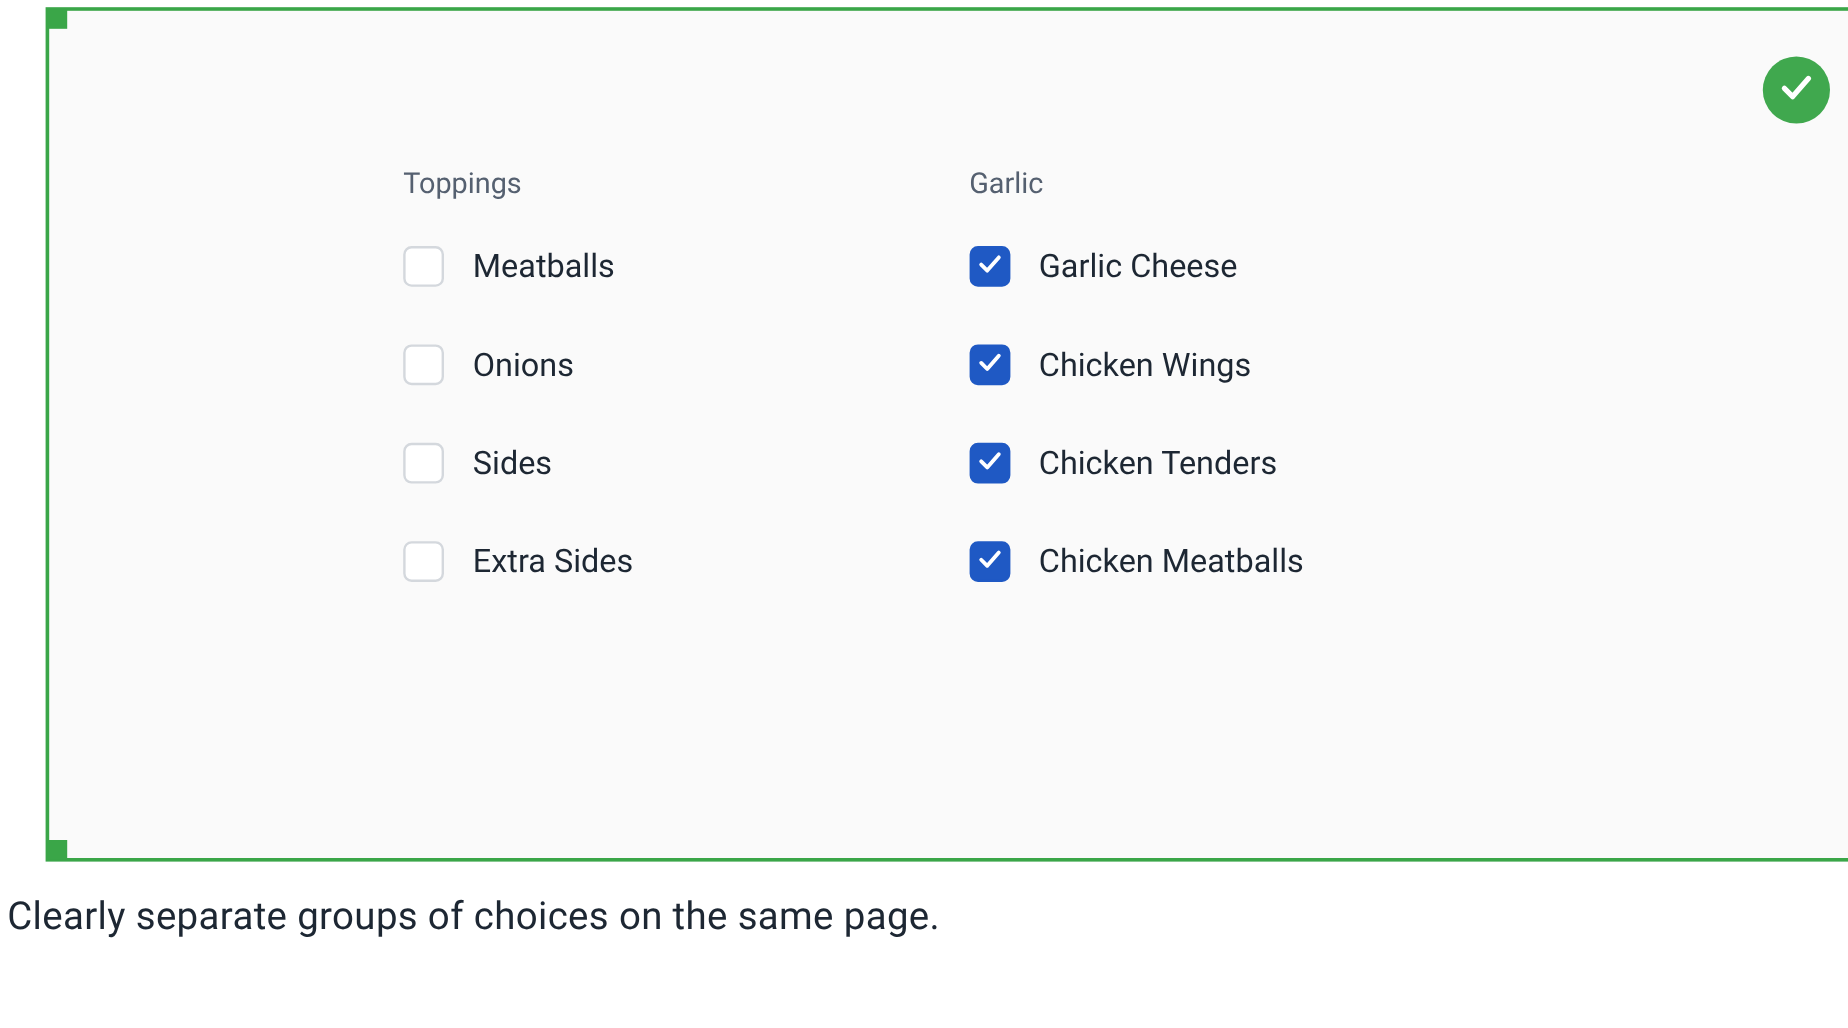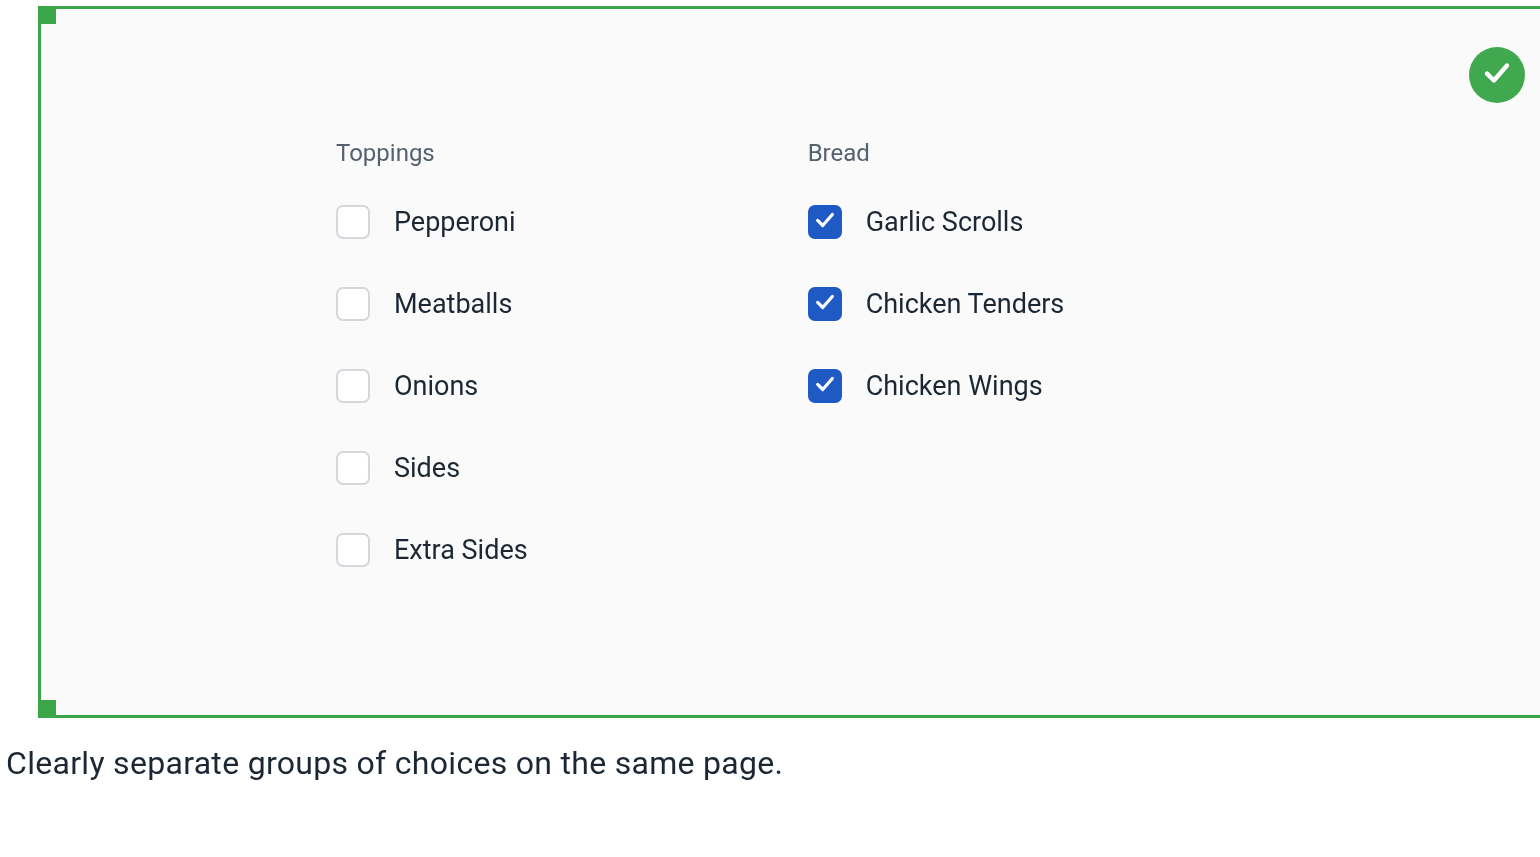--- a/index.html
+++ b/index.html
@@ -125,71 +125,77 @@
     </span>
   </div>
 
   <div class="content">
 
     <div class="group">
       <div class="group-heading">Toppings</div>
 
       <div class="option-row">
         <div class="checkbox unchecked"></div>
-        <span class="option-label">Pepperoni</span>
-      </div>
-      <div class="option-row">
-        <div class="checkbox unchecked"></div>
         <span class="option-label">Meatballs</span>
       </div>
       <div class="option-row">
         <div class="checkbox unchecked"></div>
         <span class="option-label">Onions</span>
       </div>
       <div class="option-row">
         <div class="checkbox unchecked"></div>
         <span class="option-label">Sides</span>
       </div>
       <div class="option-row">
         <div class="checkbox unchecked"></div>
         <span class="option-label">Extra Sides</span>
       </div>
     </div>
 
     <div class="group">
-      <div class="group-heading">Bread</div>
-
-      <div class="option-row">
-        <div class="checkbox checked">
-          <span>
-            <svg viewBox="0 0 24 24" fill="none" stroke="#ffffff" stroke-width="3.5" stroke-linecap="round" stroke-linejoin="round">
-                <polyline points="4 12.5 9.5 18 20 6"></polyline>
-              </svg>
-          </span>
-        </div>
-        <span class="option-label">Garlic Scrolls</span>
+      <div class="group-heading">Garlic</div>
+
+      <div class="option-row">
+        <div class="checkbox checked">
+          <span>
+            <svg viewBox="0 0 24 24" fill="none" stroke="#ffffff" stroke-width="3.5" stroke-linecap="round" stroke-linejoin="round">
+                <polyline points="4 12.5 9.5 18 20 6"></polyline>
+              </svg>
+          </span>
+        </div>
+        <span class="option-label">Garlic Cheese</span>
+      </div>
+      <div class="option-row">
+        <div class="checkbox checked">
+          <span>
+            <svg viewBox="0 0 24 24" fill="none" stroke="#ffffff" stroke-width="3.5" stroke-linecap="round" stroke-linejoin="round">
+                <polyline points="4 12.5 9.5 18 20 6"></polyline>
+              </svg>
+          </span>
+        </div>
+        <span class="option-label">Chicken Wings</span>
       </div>
       <div class="option-row">
         <div class="checkbox checked">
           <span>
             <svg viewBox="0 0 24 24" fill="none" stroke="#ffffff" stroke-width="3.5" stroke-linecap="round" stroke-linejoin="round">
                 <polyline points="4 12.5 9.5 18 20 6"></polyline>
               </svg>
           </span>
         </div>
         <span class="option-label">Chicken Tenders</span>
       </div>
       <div class="option-row">
         <div class="checkbox checked">
           <span>
             <svg viewBox="0 0 24 24" fill="none" stroke="#ffffff" stroke-width="3.5" stroke-linecap="round" stroke-linejoin="round">
                 <polyline points="4 12.5 9.5 18 20 6"></polyline>
               </svg>
           </span>
         </div>
-        <span class="option-label">Chicken Wings</span>
+        <span class="option-label">Chicken Meatballs</span>
       </div>
     </div>
 
   </div>
 </div>
 
 <div class="caption">Clearly separate groups of choices on the same page.</div>
 
 </body></html>

